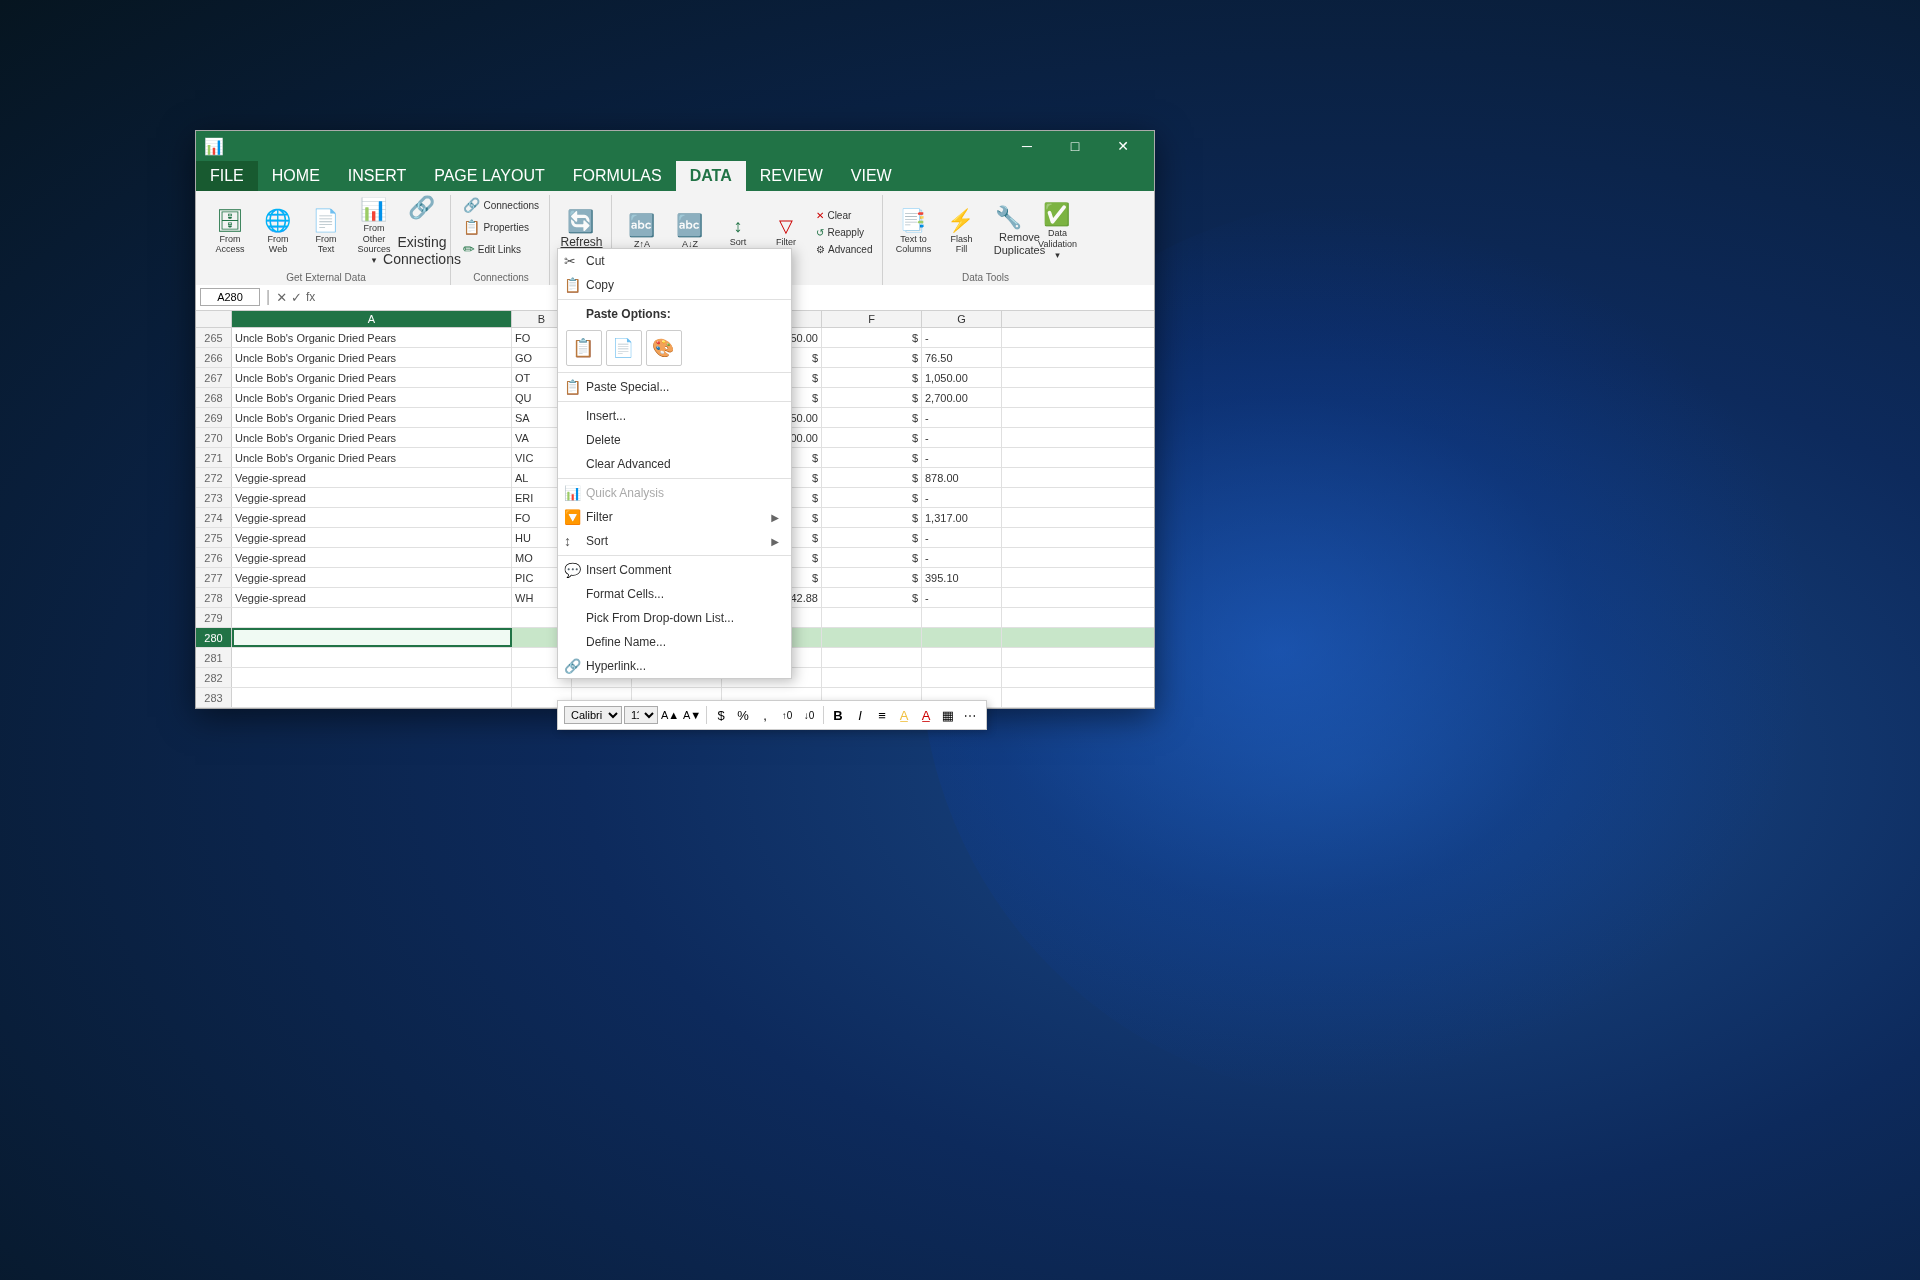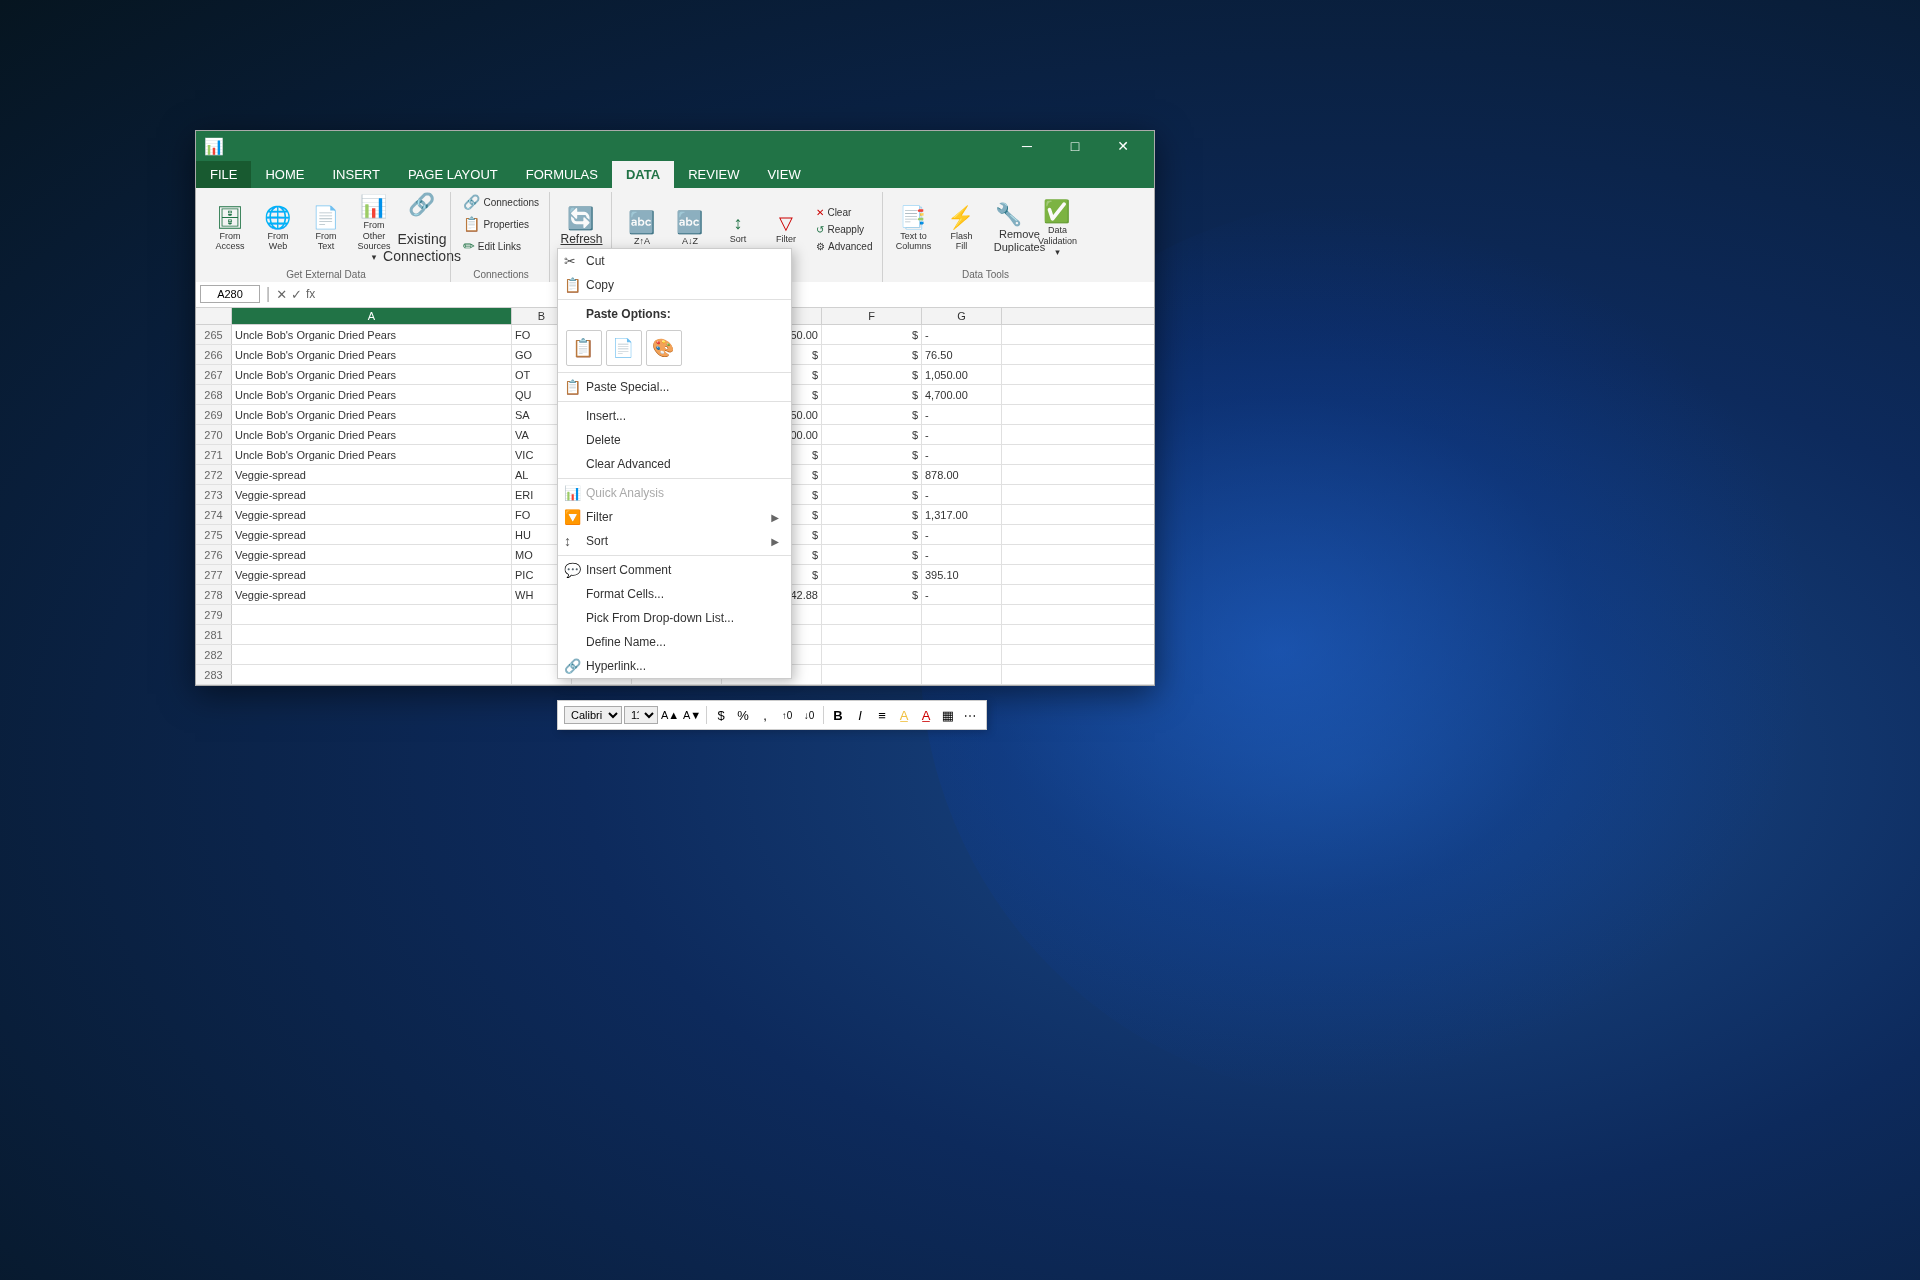--- a/index.html
+++ b/index.html
@@ -68,21 +68,21 @@
       color: white;
     }
     .ribbon-tabs {
       display: flex;
       background: #217346;
       padding-left: 0;
     }
     .ribbon-tab {
       padding: 6px 14px;
       color: white;
-      font-size: 13px;
+      font-size: 16px;
       cursor: pointer;
       font-weight: 400;
     }
     .ribbon-tab.active {
       background: #f3f3f3;
       color: #217346;
       font-weight: 600;
     }
 
     .ribbon-content {
@@ -551,21 +551,21 @@
           <div class="cell col-g">1,050.00</div>
         </div>
         <div class="grid-row">
           <div class="row-num">268</div>
           <div class="cell col-a">Uncle Bob's Organic Dried Pears</div>
           <div class="cell col-b">QU</div>
           <div class="cell col-c"></div>
           <div class="cell col-d">-</div>
           <div class="cell col-e">$</div>
           <div class="cell col-f">$</div>
-          <div class="cell col-g">4,700.00</div>
+          <div class="cell col-g">2,700.00</div>
         </div>
         <div class="grid-row">
           <div class="row-num">269</div>
           <div class="cell col-a">Uncle Bob's Organic Dried Pears</div>
           <div class="cell col-b">SA</div>
           <div class="cell col-c"></div>
           <div class="cell col-d">-</div>
           <div class="cell col-e">$ 1,350.00</div>
           <div class="cell col-f">$</div>
           <div class="cell col-g">-</div>
@@ -656,20 +656,30 @@
           <div class="cell col-b">WH</div>
           <div class="cell col-c"></div>
           <div class="cell col-d">-</div>
           <div class="cell col-e">$ 842.88</div>
           <div class="cell col-f">$</div>
           <div class="cell col-g">-</div>
         </div>
         <div class="grid-row">
           <div class="row-num">279</div>
           <div class="cell col-a"></div>
+          <div class="cell col-b"></div>
+          <div class="cell col-c"></div>
+          <div class="cell col-d"></div>
+          <div class="cell col-e"></div>
+          <div class="cell col-f"></div>
+          <div class="cell col-g"></div>
+        </div>
+        <div class="grid-row selected-row">
+          <div class="row-num active">280</div>
+          <div class="cell col-a active-cell"></div>
           <div class="cell col-b"></div>
           <div class="cell col-c"></div>
           <div class="cell col-d"></div>
           <div class="cell col-e"></div>
           <div class="cell col-f"></div>
           <div class="cell col-g"></div>
         </div>
         <div class="grid-row">
           <div class="row-num">281</div>
           <div class="cell col-a"></div>

